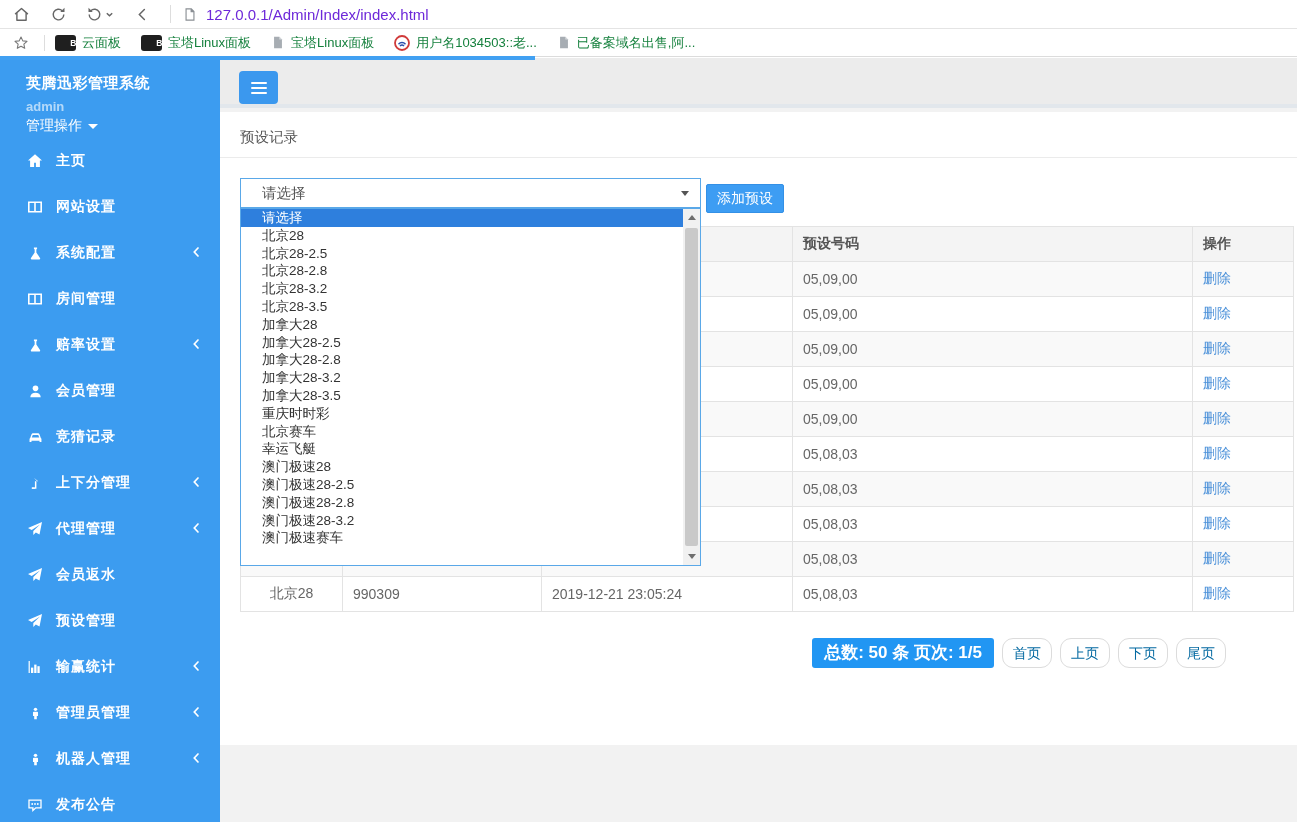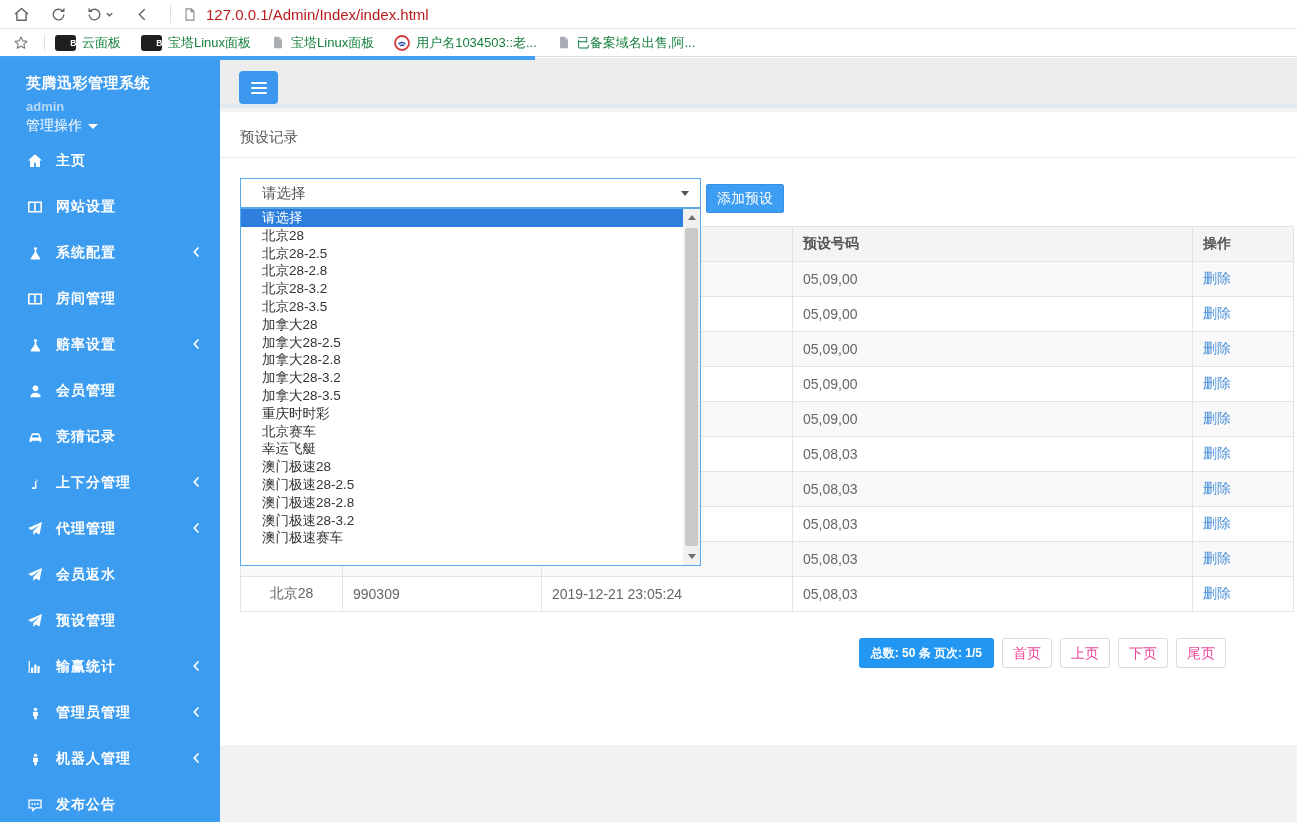--- a/index.html
+++ b/index.html
@@ -6,21 +6,21 @@
   *{box-sizing:border-box;font-family:"Liberation Sans","DejaVu Sans",sans-serif;}
   .screen{position:relative;width:1297px;height:822px;overflow:hidden;background:#fff;}
 
   
   .browser-toolbar{position:absolute;left:0;top:0;width:1297px;height:29px;background:#fff;
     border-bottom:1px solid #e4e4e4;display:flex;align-items:center;padding-left:10px;}
   .tb-icon{width:22px;height:22px;display:flex;align-items:center;justify-content:center;margin-right:15px;color:#666;}
   .tb-icon svg{display:block;}
   .tb-sep{width:1px;height:18px;background:#ddd;margin:0 12px 0 2px;}
   .url-box{display:flex;align-items:center;gap:9px;}
-  .url-text{font-size:15px;color:#b91c1c;}
+  .url-text{font-size:15px;color:#6d28d9;}
 
   .bookmarks-bar{position:absolute;left:0;top:29px;width:1297px;height:28px;background:#fff;
     border-bottom:1px solid #dcdcdc;display:flex;align-items:center;padding-left:10px;}
   .bm-sep{width:1px;height:16px;background:#ddd;margin:0 10px;}
   .bm-item{display:flex;align-items:center;gap:6px;margin-right:20px;cursor:pointer;}
   .bm-label{font-size:13px;color:#15803d;white-space:nowrap;}
   .bt-badge{width:16px;height:16px;background:#1f1f1f;border-radius:3px;color:#fff;font-size:8.5px;
     font-weight:bold;display:flex;align-items:center;justify-content:center;padding-left:21px;}
 
   .progress-bar{position:absolute;left:0;top:56px;width:535px;height:4px;background:#41a0f2;z-index:30;}
@@ -79,23 +79,23 @@
     font-size:14px;color:#666;text-align:left;overflow:hidden;white-space:nowrap;}
   .records-table th{background:#f4f4f4;color:#555;font-weight:bold;}
   .records-table td.center,.records-table th.center{text-align:center;padding-left:0;}
   .records-table tbody tr:nth-child(odd){background:#f9f9f9;}
   .records-table tbody tr:nth-child(even){background:#fff;}
   .del-link{color:#4a90d9;text-decoration:none;cursor:pointer;}
 
   
   .pagination{position:absolute;top:526px;right:71px;display:flex;align-items:center;gap:8px;}
   .page-badge{height:30px;line-height:30px;padding:0 12px;background:#2196f3;color:#fff;
-    font-size:12px;font-weight:bold;border-radius:3px;white-space:nowrap;}
+    font-size:17px;font-weight:bold;border-radius:3px;white-space:nowrap;}
   .page-btn{height:30px;line-height:28px;padding:0 10px;background:#fff;border:1px solid #dcdcdc;
-    border-radius:3px;color:#ec4899;font-size:14px;cursor:pointer;white-space:nowrap;}
+    border-radius:11px;color:#0369a1;font-size:14px;cursor:pointer;white-space:nowrap;}
 
   .svg-defs{position:absolute;width:0;height:0;overflow:hidden;}
 </style>
 </head>
 <body>
 
 <svg class="svg-defs" xmlns="http://www.w3.org/2000/svg">
   <defs>
     <symbol id="sym-home" viewBox="0 0 16 16">
         <path fill="currentColor" d="M8 1.2 1 7.4h2.1V14h4V9.8h1.8V14h4V7.4H15z"></path>

